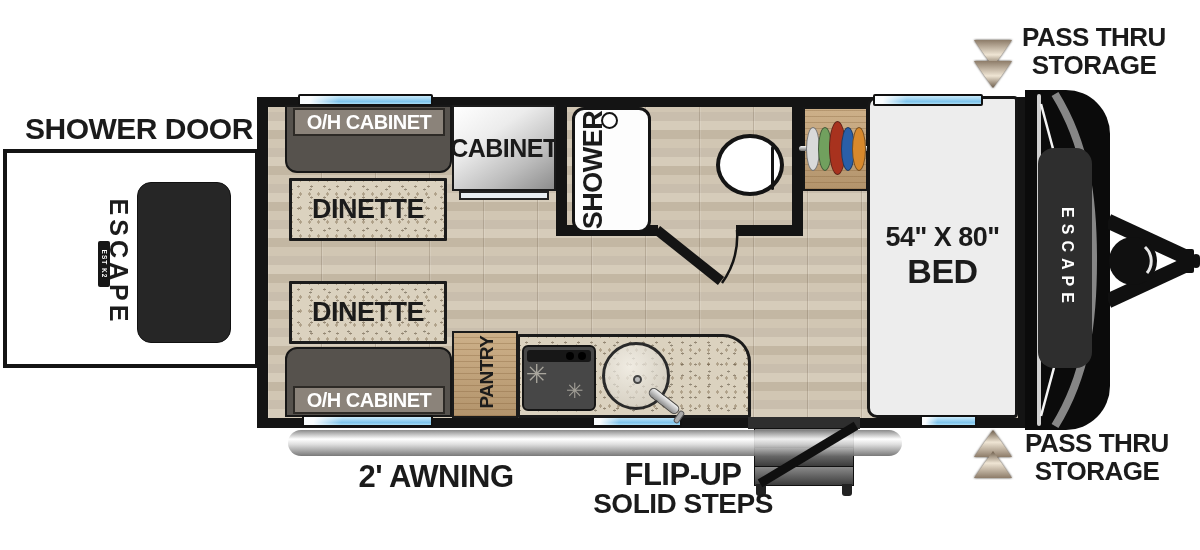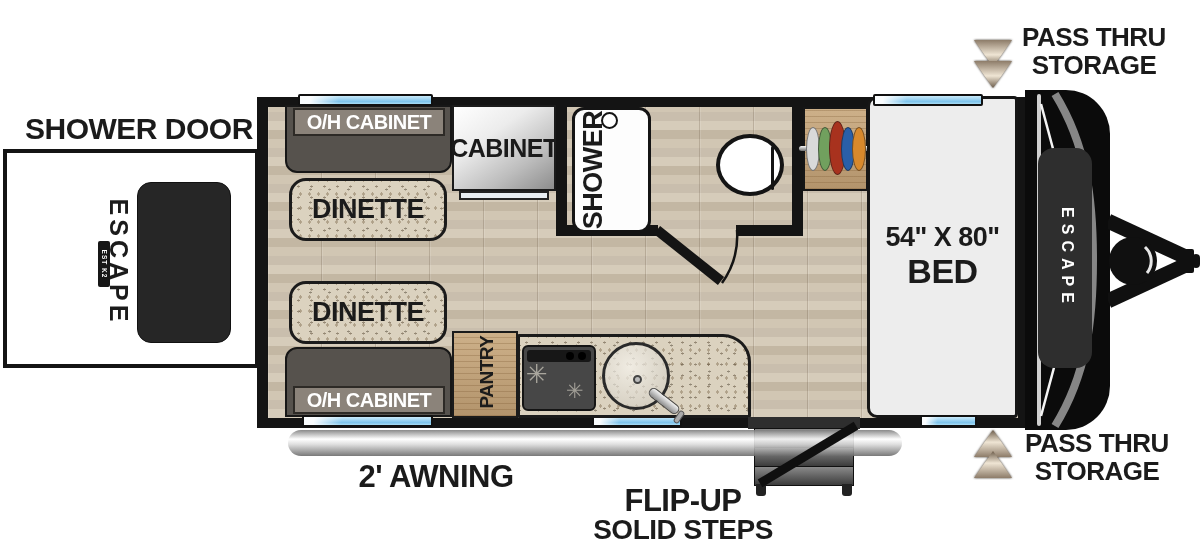--- a/index.html
+++ b/index.html
@@ -22,21 +22,21 @@
       radial-gradient(rgba(120,100,70,.45) 1px, rgba(0,0,0,0) 1.3px),
       radial-gradient(rgba(70,60,45,.5) 1.2px, rgba(0,0,0,0) 1.7px);
     background-size:13px 11px,9px 14px,19px 13px;
     background-position:0 0,4px 6px,9px 2px;}
   .woodgrain{background-color:#c2a37c;
     background-image:repeating-linear-gradient(0deg, rgba(120,85,45,.28) 0 1px, rgba(0,0,0,0) 1px 6px),
       linear-gradient(180deg,#cdb089,#b3946c);}
   .bench{background:#56524d;border:2px solid #171717;}
   .cabbar{background:#8b837a;border:2px solid #2d2a26;display:flex;align-items:center;justify-content:center;}
   .cabbar span{color:#fff;font-weight:bold;font-size:20px;letter-spacing:-0.5px;white-space:nowrap;}
-  .table{border:3px solid #1b1b1b;border-radius:17px;display:flex;align-items:center;justify-content:center;}
+  .table{border:3px solid #1b1b1b;border-radius:1px;display:flex;align-items:center;justify-content:center;}
   .rot90{transform:rotate(90deg);}
   .rotm90{transform:rotate(-90deg);}
   .hanger{position:absolute;width:12px;height:42px;top:6px;border-radius:50%;border:1px solid rgba(20,20,20,.5);}
   .hanger.big{top:0;width:15px;height:52px;}
   .chev-down{width:38px;height:27px;clip-path:polygon(0 0,100% 0,50% 100%);
     background:linear-gradient(180deg,#8d7c69 0%,#efe5d4 55%,#6b5b49 100%);}
   .chev-up{width:38px;height:27px;clip-path:polygon(50% 0,100% 100%,0 100%);
     background:linear-gradient(180deg,#6b5b49 0%,#efe5d4 45%,#8d7c69 100%);}
   .tread{position:absolute;left:0;width:98px;height:18px;border:1px solid #101010;
     background:linear-gradient(180deg,#8a8a8a,#3c3c3c);}
@@ -169,21 +169,21 @@
     <div class="tread" style="top:38px;"></div>
   </div>
   <div class="abs" style="left:756px;top:484px;width:10px;height:12px;background:#222;border-radius:0 0 3px 3px;"></div>
   <div class="abs" style="left:842px;top:484px;width:10px;height:12px;background:#222;border-radius:0 0 3px 3px;"></div>
 
   <div class="abs" style="left:288px;top:430px;width:614px;height:26px;border-radius:13px;opacity:.9;
        background:linear-gradient(180deg,#7d7d7d 0%,#ffffff 35%,#dcdcdc 55%,#6a6a6a 100%);"></div>
   <div class="abs" style="left:752px;top:450px;width:112px;height:9px;background:#0f0f0f;transform:rotate(-31deg);"></div>
 
   <div class="abs lbl" style="left:330px;top:459px;width:212px;font-size:31px;">2' AWNING</div>
-  <div class="abs" style="left:585px;top:485px;width:196px;line-height:1.0;">
+  <div class="abs" style="left:585px;top:459px;width:196px;line-height:1.0;">
     <div class="lbl" style="font-size:31px;">FLIP-UP</div>
     <div class="lbl" style="font-size:28px;">SOLID STEPS</div>
   </div>
 
   <div class="abs" style="left:974px;top:40px;width:38px;height:48px;filter:drop-shadow(0 0 1px #3a3228);">
     <div class="chev-down abs" style="left:0;top:0;"></div>
     <div class="chev-down abs" style="left:0;top:21px;"></div>
   </div>
   <div class="abs" style="left:1013px;top:23px;width:162px;line-height:1.08;">
     <div class="lbl" style="font-size:26px;">PASS THRU</div>

